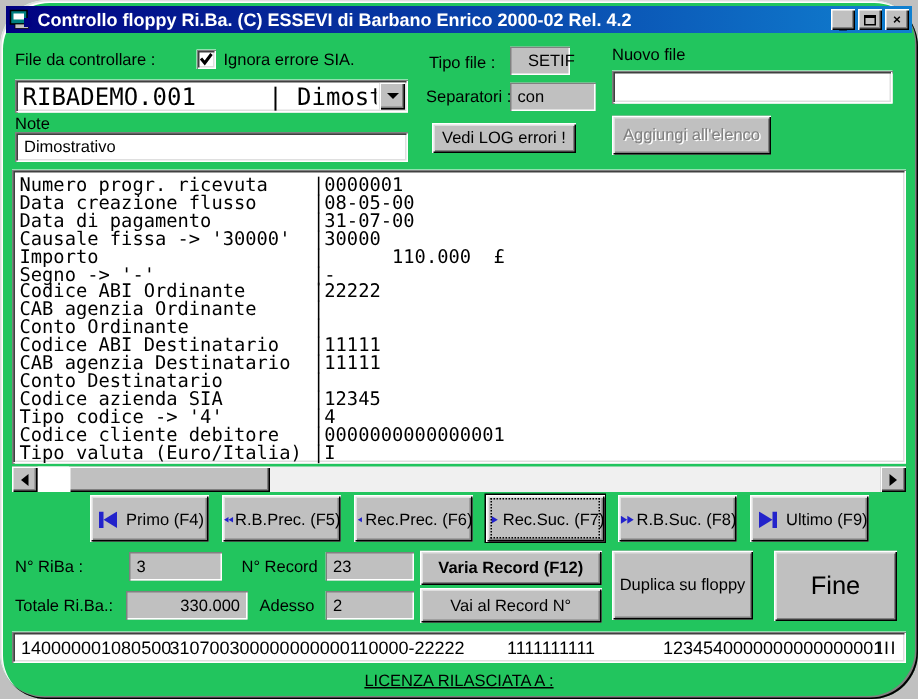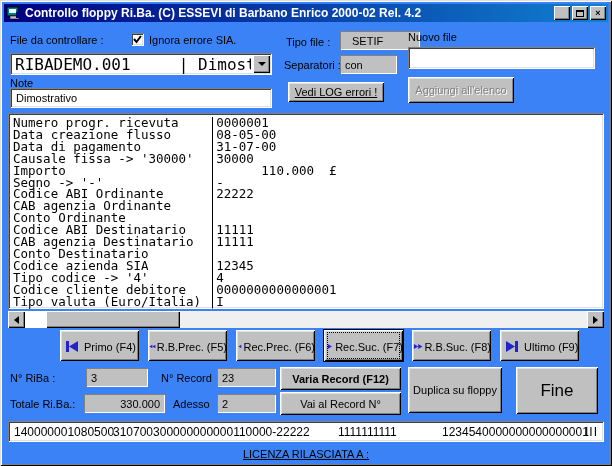--- a/index.html
+++ b/index.html
@@ -1,22 +1,23 @@
 <!DOCTYPE html>
 <html><head>
 <meta charset="utf-8">
 <style>
   * { margin:0; padding:0; box-sizing:border-box; }
   html,body { width:612px; height:466px; }
   body { font-family:"Liberation Sans", sans-serif; font-size:11px; color:#000; background:#c0c0c0; overflow:hidden; }
 
   .window {
-    position:relative; width:612px; height:466px; background:#3b82f6;
+    position:relative; width:612px; height:466px; background:#22c55e;
     box-shadow: inset 1px 1px 0 #dfdfdf, inset -1px -1px 0 #000,
                 inset 2px 2px 0 #fff, inset -2px -2px 0 #808080;
+    border-radius: 31px;
   }
 
   
   .titlebar {
     position:absolute; left:4px; top:4px; width:604px; height:18px;
     background:linear-gradient(90deg,#000080,#1080d0);
     display:flex; align-items:center; padding:0 2px; color:#fff;
   }
   .titlebar .app-icon { width:16px; height:14px; margin-right:3px; flex:0 0 auto; }
   .titlebar .title-text { font-weight:bold; font-size:12px; white-space:nowrap; overflow:hidden; letter-spacing:0; }
@@ -173,40 +174,40 @@
   <div class="lbl" style="left:149px; top:34px;">Ignora errore SIA.</div>
 
   <div class="combo" style="left:10px; top:53px; width:262px; height:22px;">
     <span class="combo-text">RIBADEMO.001     | Dimostrativo</span>
     <span class="combo-arrow">
         <i></i>
       </span>
   </div>
 
   <div class="lbl" style="left:286px; top:36px;">Tipo file :</div>
-  <div class="box-gray" style="left:340px; top:31px; width:80px; height:19px;padding-left:12px;">
+  <div class="box-gray" style="left:340px; top:31px; width:40px; height:19px;padding-left:12px;">
     <span>SETIF</span>
   </div>
 
   <div class="lbl" style="left:284px; top:59px;">Separatori :</div>
   <div class="box-gray" style="left:340px; top:55px; width:57px; height:19px;">
     <span>con</span>
   </div>
 
   <div class="lbl" style="left:408px; top:31px;">Nuovo file</div>
   <input class="input-white" style="left: 408px; top: 47px; width: 187px; height: 22px;" value="">
 
   <div class="btn disabled" style="left:408px; top:77px; width:106px; height:26px;">
     <span>Aggiungi all'elenco</span>
   </div>
 
   <div class="lbl" style="left:10px; top:77px;">Note</div>
   <input class="input-white" style="left: 10px; top: 88px; width: 262px; height: 20px;" value="Dimostrativo">
 
-  <div class="btn" style="left:288px; top:82px; width:96px; height:20px;text-decoration:underline;">
+  <div class="btn" style="left:288px; top:82px; width:96px; height:20px;">
     <span>Vedi LOG errori !</span>
   </div>
 
   <div class="record-view">
     <div class="record-line">Numero progr. ricevuta    |0000001</div>
     <div class="record-line">Data creazione flusso     |08-05-00</div>
     <div class="record-line">Data di pagamento         |31-07-00</div>
     <div class="record-line">Causale fissa -&gt; '30000'  |30000</div>
     <div class="record-line">Importo                   |      110.000  £</div>
     <div class="record-line">Segno -&gt; '-'              |-</div>

